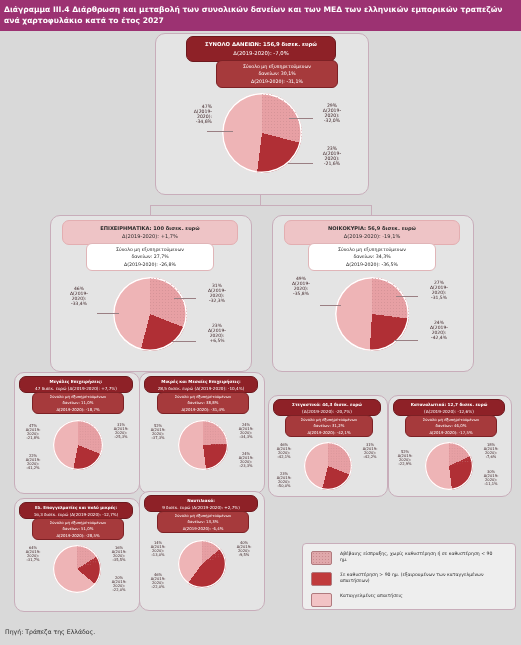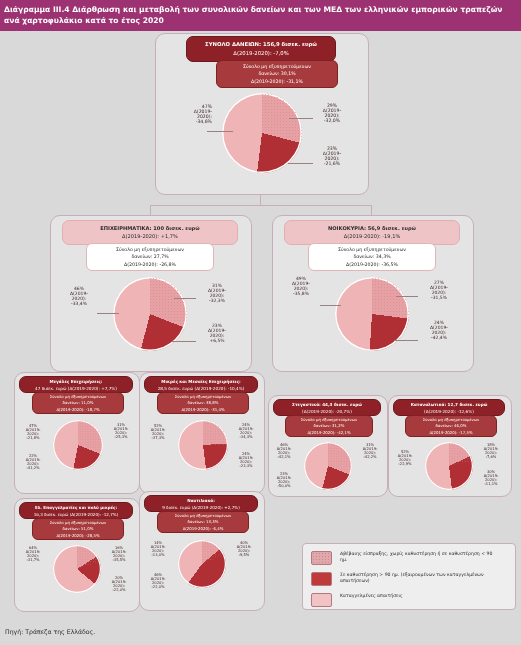--- a/index.html
+++ b/index.html
@@ -68,21 +68,21 @@
   }
 
   
   .conn{position:absolute;background:#c8adba;}
 </style>
 </head>
 <body>
 
 <div id="root">
 
-  <div class="title-bar">Διάγραμμα ΙΙΙ.4 Διάρθρωση και μεταβολή των συνολικών δανείων και των ΜΕΔ των ελληνικών εμπορικών τραπεζών ανά χαρτοφυλάκιο κατά το έτος 2020</div>
+  <div class="title-bar">Διάγραμμα ΙΙΙ.4 Διάρθρωση και μεταβολή των συνολικών δανείων και των ΜΕΔ των ελληνικών εμπορικών τραπεζών ανά χαρτοφυλάκιο κατά το έτος 2027</div>
 
   <div class="conn" style="left:150px;top:205px;width:222px;height:1px;"></div>
   <div class="conn" style="left:260px;top:195px;width:1px;height:11px;"></div>
   <div class="conn" style="left:150px;top:205px;width:1px;height:10px;"></div>
   <div class="conn" style="left:371px;top:205px;width:1px;height:10px;"></div>
 
   <div class="panel" style="left:155px;top:33px;width:212px;height:160px;"></div>
 
   <div class="hdr dark" style="left:186px;top:36px;width:150px;height:26px;padding-top:3px;font-size:5.3px;line-height:8.5px;">
     <div class="l1">ΣΥΝΟΛΟ ΔΑΝΕΙΩΝ: 156,9 δισεκ. ευρώ</div>

